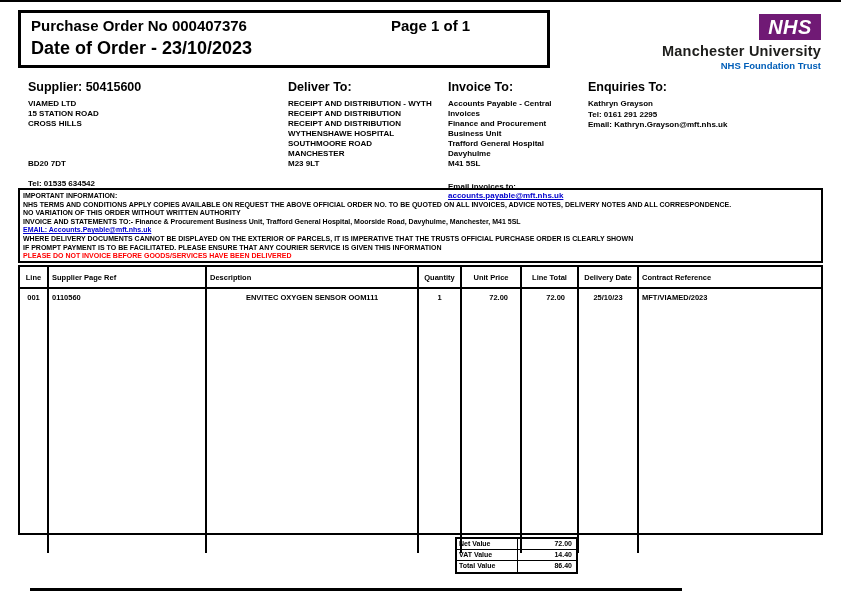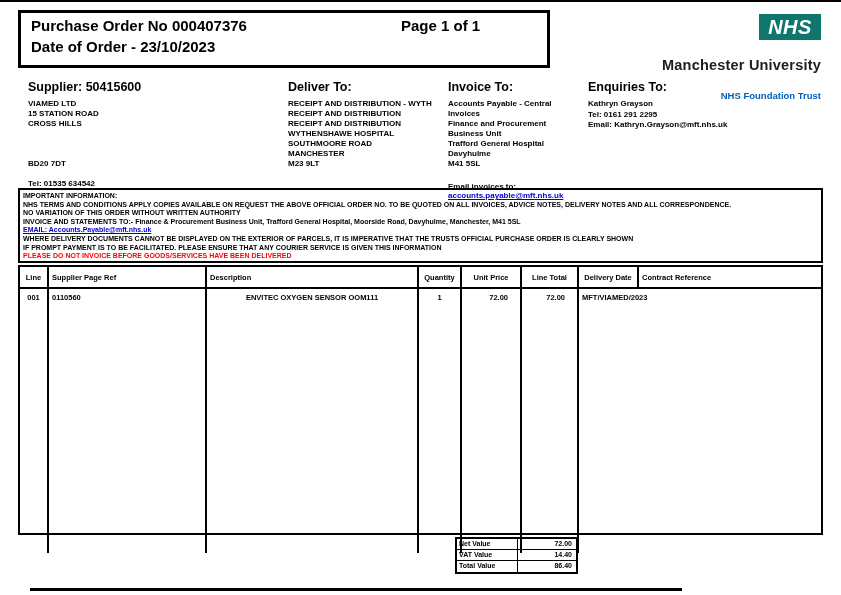--- a/index.html
+++ b/index.html
@@ -9,29 +9,29 @@
     font-family:"Liberation Sans", sans-serif; color:#000; overflow:hidden;
   }
   .top-line { position:absolute; left:0; top:0; width:841px; height:2px; background:#000; }
   .bottom-line { position:absolute; left:30px; top:588px; width:652px; height:3px; background:#000; }
 
   
   .po-box { position:absolute; left:18px; top:10px; width:532px; height:58px;
     border:3px solid #000; padding:4px 10px; }
   .po-row1 { position:relative; }
   .po-title { font-size:15px; font-weight:bold; }
-  .po-page { position:absolute; left:370px; top:0; font-size:15px; font-weight:bold; }
-  .po-date { font-size:15px; font-weight:bold; margin-top:3px; }
+  .po-page { position:absolute; left:360px; top:0; font-size:15px; font-weight:bold; }
+  .po-date { font-size:18px; font-weight:bold; margin-top:3px; }
 
   
   .logo { position:absolute; right:20px; top:14px; width:170px; text-align:right; }
   .nhs-box { display:inline-block; width:62px; height:26px; line-height:26px; text-align:center;
     color:#fff; font-weight:bold; font-style:italic; font-size:20px; letter-spacing:0.5px; }
-  .logo-org { font-size:14.5px; font-weight:bold; color:#1d1d1b; margin-top:17px; letter-spacing:0.2px; }
-  .logo-trust { font-size:9.5px; font-weight:bold; margin-top:17px; }
+  .logo-org { font-size:14.5px; font-weight:bold; color:#1d1d1b; margin-top:3px; letter-spacing:0.2px; }
+  .logo-trust { font-size:9.5px; font-weight:bold; margin-top:1px; }
 
   
   .col { position:absolute; top:80px; font-weight:bold; }
   .col-h { font-size:12.5px; font-weight:bold; margin-bottom:5px; }
   .addr-line { font-size:8px; line-height:10px; }
   .sup-col { left:28px; width:250px; }
   .sup-postcode { margin-top:30px; font-size:8px; }
   .sup-tel { margin-top:11px; font-size:8px; }
   .del-col { left:288px; width:172px; }
   .inv-col { left:448px; width:128px; }
@@ -84,21 +84,21 @@
 
   <div class="po-box">
     <div class="po-row1">
       <span class="po-title">Purchase Order No 000407376</span>
       <span class="po-page">Page 1 of 1</span>
     </div>
     <div class="po-date">Date of Order - 23/10/2023</div>
   </div>
 
   <div class="logo">
-    <div class="nhs-box" style="background:#0f766e;">NHS</div>
+    <div class="nhs-box" style="background:#701a75;">NHS</div>
     <div class="logo-org">Manchester University</div>
     <div class="logo-trust" style="color:#005EB8;">NHS Foundation Trust</div>
   </div>
 
   <div class="col sup-col">
     <div class="col-h">Supplier: 50415600</div>
     <div class="addr-line">VIAMED LTD</div>
     <div class="addr-line">15 STATION ROAD</div>
     <div class="addr-line">CROSS HILLS</div>
     <div class="sup-postcode">BD20 7DT</div>
@@ -158,20 +158,21 @@
       <div class="t-cell c6">Delivery Date</div>
       <div class="t-cell c7">Contract Reference</div>
     </div>
     <div class="t-row t-body">
       <div class="t-cell c0">001</div>
       <div class="t-cell c1">0110560</div>
       <div class="t-cell c2">ENVITEC OXYGEN SENSOR OOM111</div>
       <div class="t-cell c3">1</div>
       <div class="t-cell c4">72.00</div>
       <div class="t-cell c5">72.00</div>
+      <div class="t-cell c6">25/10/23</div>
       <div class="t-cell c7">MFT/VIAMED/2023</div>
     </div>
   </div>
 
   <div class="totals">
     <div class="tot-row">
       <div class="tot-label">Net Value</div>
       <div class="tot-value">72.00</div>
     </div>
     <div class="tot-row">

